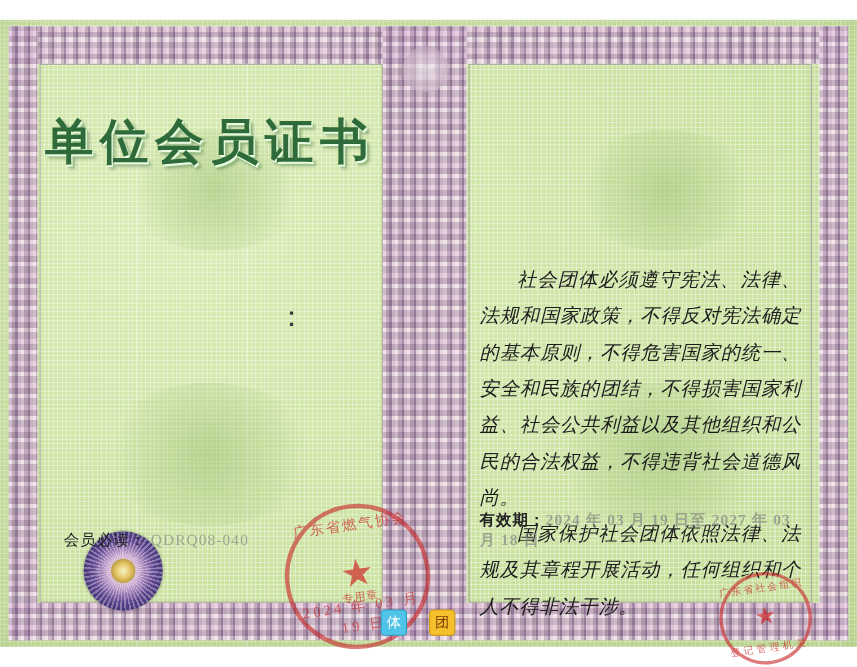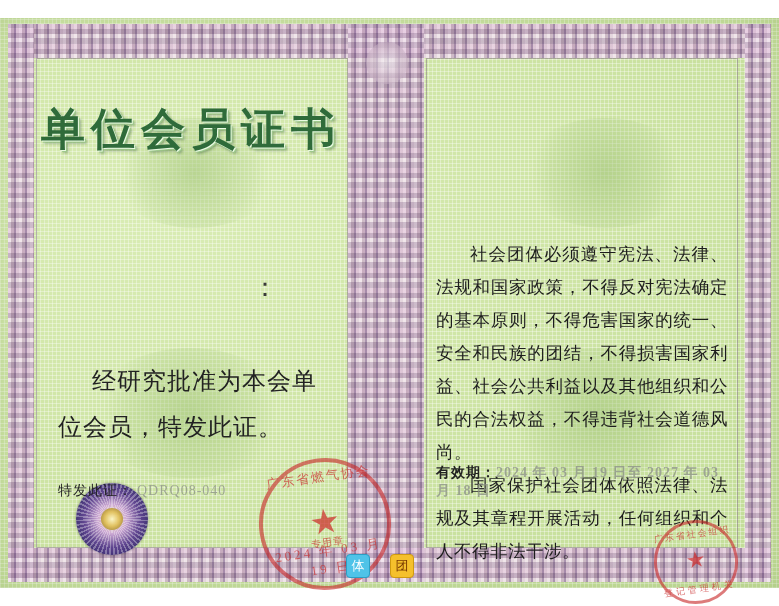--- a/index.html
+++ b/index.html
@@ -88,21 +88,21 @@
     font-size:24px;line-height:46px;color:#222;letter-spacing:1px;
     text-indent:34px;
   }
 
   
   .body-right{
     position:absolute;top:180px;left:12px;width:292px;
     font-size:17.5px;line-height:33px;color:#1d1d1d;letter-spacing:.5px;
     text-align:justify;
   }
-  .body-right p{margin:0;text-indent:34px;}
+  .body-right p{margin:0;text-indent:34px;font-style:italic;}
 
   
   .seal-red{
     position:absolute;width:124px;height:124px;border-radius:50%;
     border:4px solid rgba(200,40,40,.72);
     color:rgba(200,40,40,.8);
     opacity:.85;
     transform:rotate(-8deg);
   }
   .seal-red .ring-text{
@@ -189,36 +189,35 @@
     <div class="center-rosette"></div>
 
     <div class="orn-inner-line" style="left:36px;top:40px;width:310px;height:488px;"></div>
     <div class="orn-inner-line" style="left:426px;top:40px;width:310px;height:488px;"></div>
 
     <div class="panel panel-left">
       <div class="big-title">单位会员证书</div>
 
       <div class="colon">：</div>
 
-      <div class="body-left">经研究批准为本会单位会员，特发此证。</div>
 
       <div class="emblem">
         <div class="rays"></div>
         <div class="core"></div>
       </div>
 
       <div class="seal-red seal-left">
         <div class="ring-text">广东省燃气协会</div>
         <div class="star">★</div>
         <div class="mid">专用章</div>
         <div class="ring-text-b">2024 年 03 月 19 日</div>
       </div>
 
       <div class="cert-no">
-        <span>特发此证：</span><span class="val">QDRQ08-040</span>
+        <span>会员必读：</span><span class="val">QDRQ08-040</span>
       </div>
     </div>
 
     <div class="panel panel-right">
 
       <div class="body-right">
         <p>社会团体必须遵守宪法、法律、法规和国家政策，不得反对宪法确定的基本原则，不得危害国家的统一、安全和民族的团结，不得损害国家利益、社会公共利益以及其他组织和公民的合法权益，不得违背社会道德风尚。</p>
         <p>国家保护社会团体依照法律、法规及其章程开展活动，任何组织和个人不得非法干涉。</p>
       </div>
 

